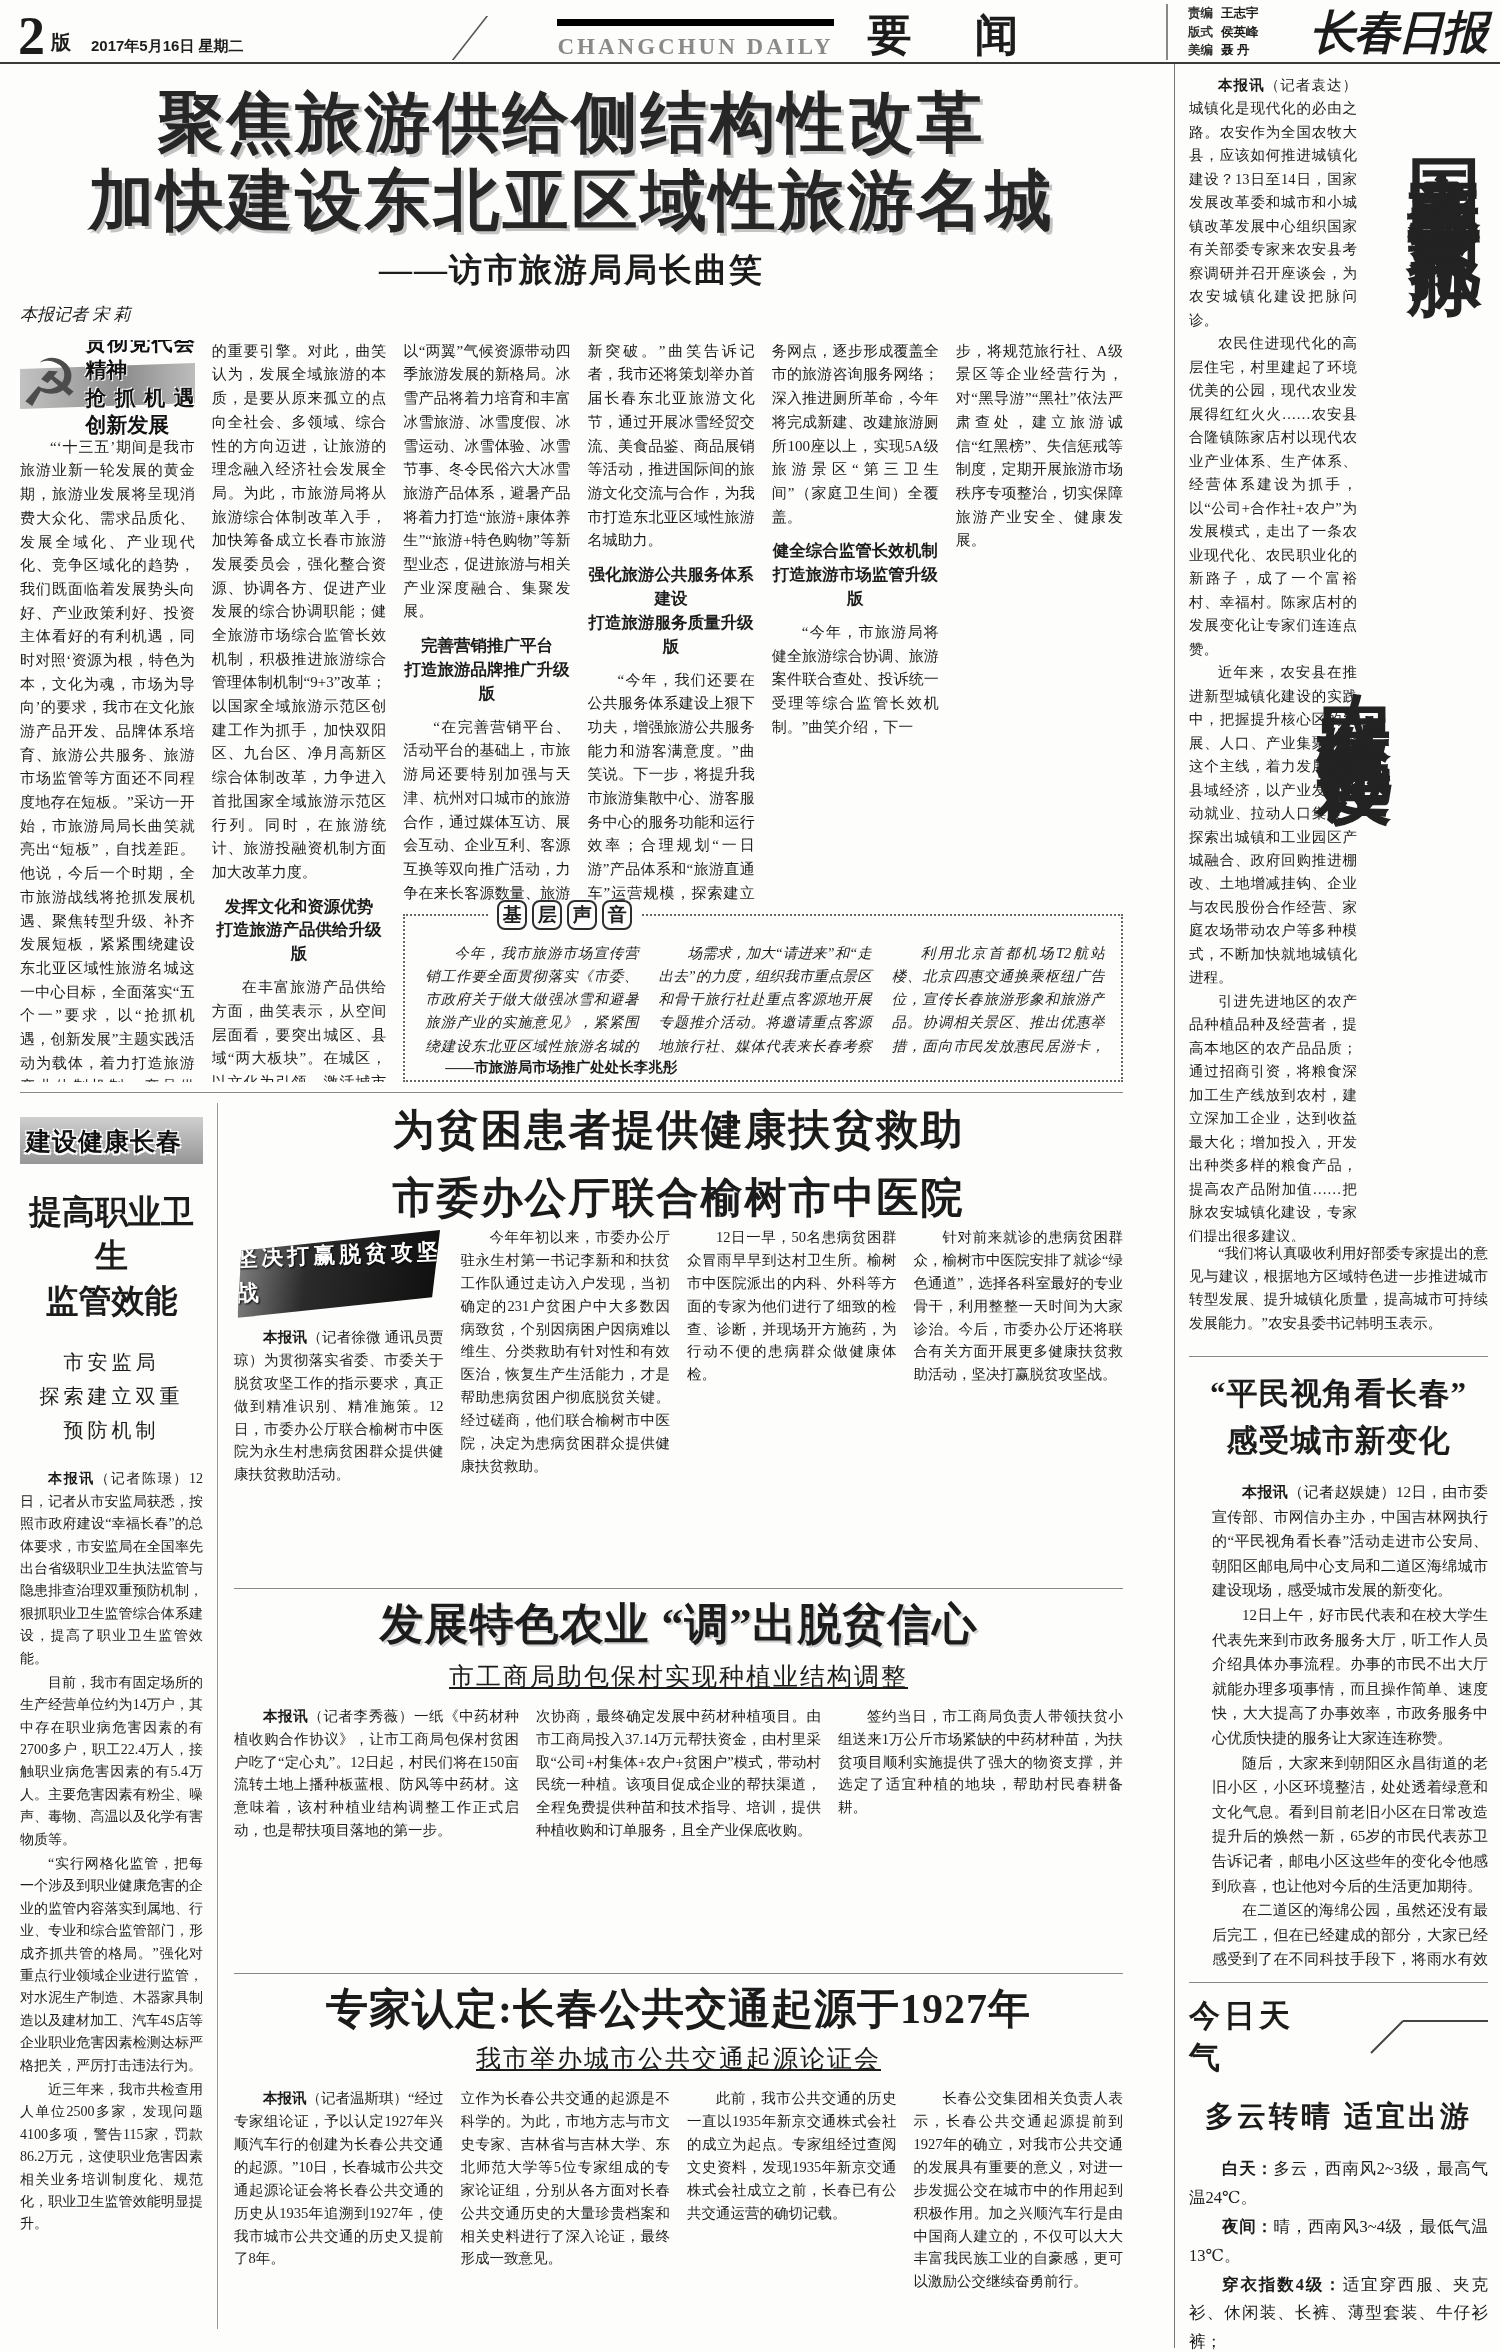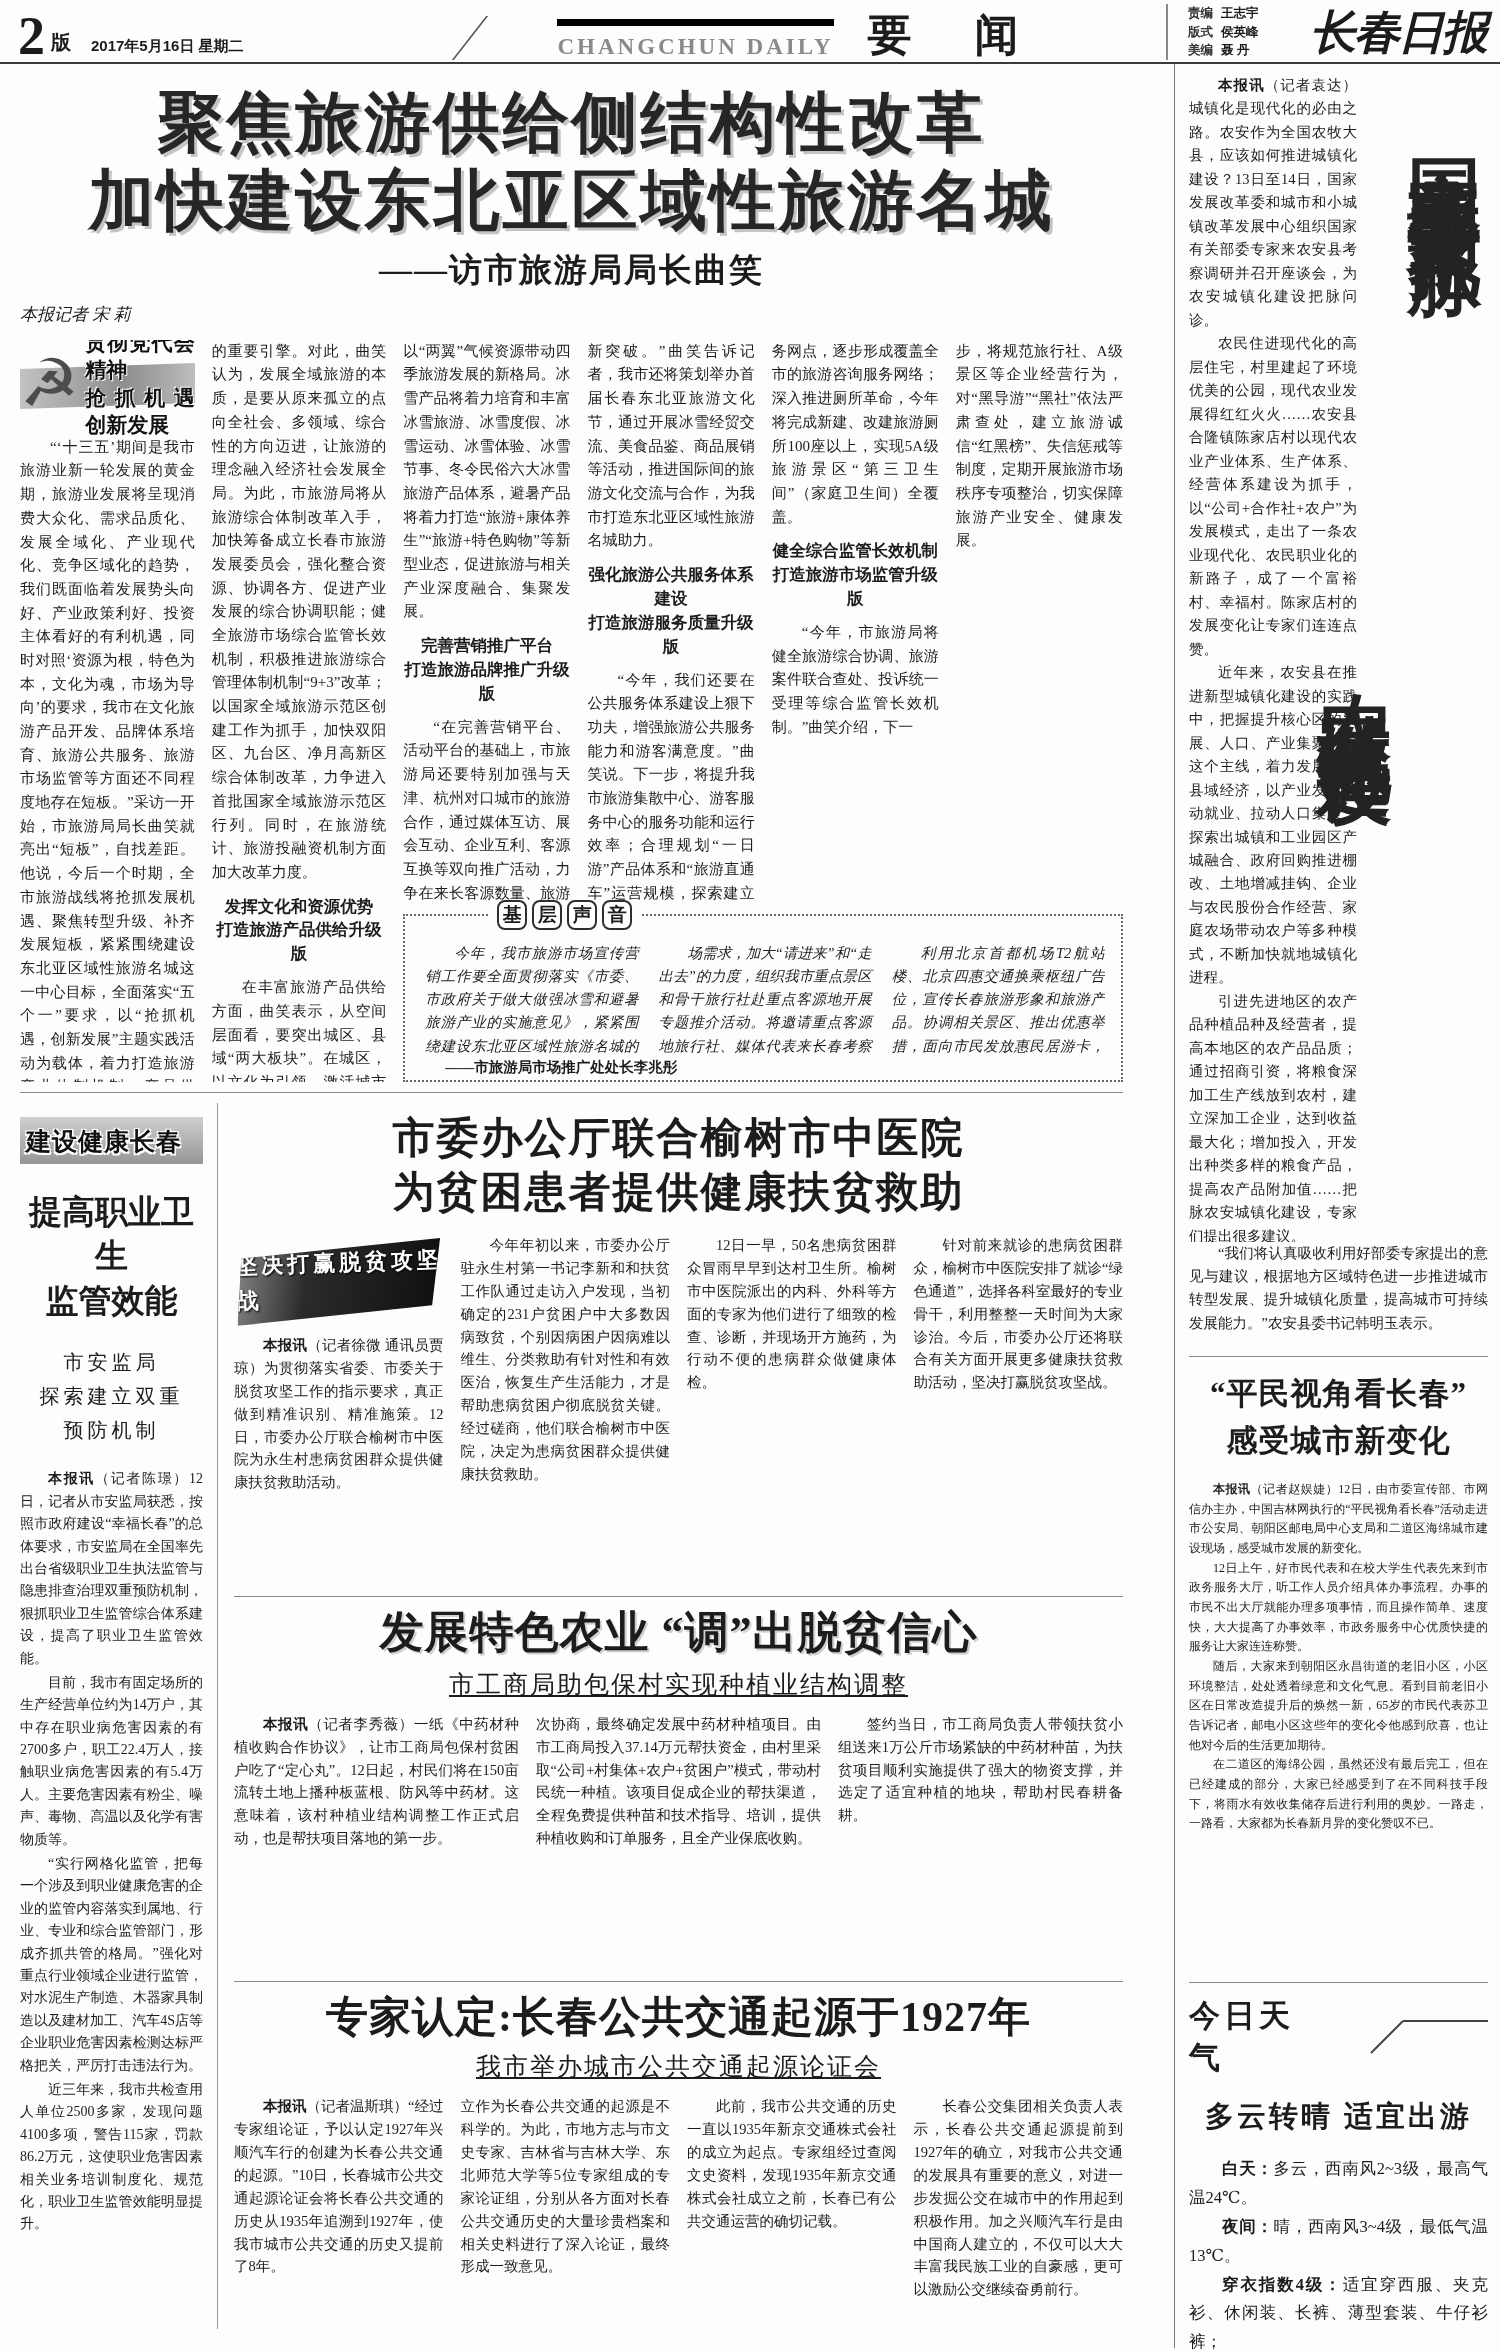--- a/index.html
+++ b/index.html
@@ -75,21 +75,21 @@
   
   .nongan { display:flex; height:1168px; overflow:hidden; }
   .ng-text { width:168px; font-size:14.5px; line-height:1.62; text-align:justify; overflow:hidden; }
   .ng-text p { text-indent:2em; }
   .ng-head { flex:1; position:relative; }
   .vline { position:absolute; writing-mode:vertical-rl; text-orientation:upright; font-weight:bold; font-size:74px; line-height:1; letter-spacing:10px; color:#232323; }
   .vline1 { right:6px; top:26px; }
   .vline2 { right:96px; top:560px; }
   .ng-quote { font-size:14.5px; line-height:1.6; text-align:justify; text-indent:2em; height:104px; overflow:hidden; }
   .cit-h { text-align:center; font-weight:bold; font-size:31px; line-height:1.5; letter-spacing:1px; margin:14px 0 16px; }
-  .cit-body { font-size:12px; line-height:1.64; text-align:justify; height:492px; overflow:hidden; }
+  .cit-body { font-size:15px; line-height:1.64; text-align:justify; height:492px; overflow:hidden;margin-left:23px; }
   .cit-body p { text-indent:2em; }
   .wx-tab { display:flex; align-items:center; gap:14px; margin:12px 0 18px; }
   .wx-tab-label { font-size:31px; font-weight:bold; letter-spacing:4px; }
   .wx-title { text-align:center; font-family:"Liberation Sans",sans-serif; font-weight:bold; font-size:29px; letter-spacing:3px; margin-bottom:18px; }
   .wx-items { font-size:16.5px; line-height:1.75; }
   .wx-items p { text-indent:2em; text-align:justify; }
 </style>
 </head>
 <body>
 
@@ -199,22 +199,22 @@
             <p><span class="byline-lead">本报讯</span><span>（记者陈璟）</span><span>12日，记者从市安监局获悉，按照市政府建设“幸福长春”的总体要求，市安监局在全国率先出台省级职业卫生执法监管与隐患排查治理双重预防机制，狠抓职业卫生监管综合体系建设，提高了职业卫生监管效能。</span></p>
             <p>目前，我市有固定场所的生产经营单位约为14万户，其中存在职业病危害因素的有2700多户，职工22.4万人，接触职业病危害因素的有5.4万人。主要危害因素有粉尘、噪声、毒物、高温以及化学有害物质等。</p>
             <p>“实行网格化监管，把每一个涉及到职业健康危害的企业的监管内容落实到属地、行业、专业和综合监管部门，形成齐抓共管的格局。”强化对重点行业领域企业进行监管，对水泥生产制造、木器家具制造以及建材加工、汽车4S店等企业职业危害因素检测达标严格把关，严厉打击违法行为。</p>
             <p>近三年来，我市共检查用人单位2500多家，发现问题4100多项，警告115家，罚款86.2万元，这使职业危害因素相关业务培训制度化、规范化，职业卫生监管效能明显提升。</p>
           </div>
         </div>
 
         <div class="mainlower">
 
           <div>
+            <div class="art-h hosp-h" style="margin-bottom:14px;">为贫困患者提供健康扶贫救助</div>
             <div class="art-h hosp-h" style="margin-top:8px;">市委办公厅联合榆树市中医院</div>
-            <div class="art-h hosp-h" style="margin-bottom:14px;">为贫困患者提供健康扶贫救助</div>
             <div class="cols4 h-hosp">
               <div>
                 <div class="flag">
                   <div class="flag-shape">
                       <span>坚决打赢脱贫攻坚战</span>
                     </div>
                 </div>
                 <p><span class="byline-lead">本报讯</span><span>（记者徐微 通讯员贾琼）</span><span>为贯彻落实省委、市委关于脱贫攻坚工作的指示要求，真正做到精准识别、精准施策。12日，市委办公厅联合榆树市中医院为永生村患病贫困群众提供健康扶贫救助活动。</span></p>
               </div>
               <div>

